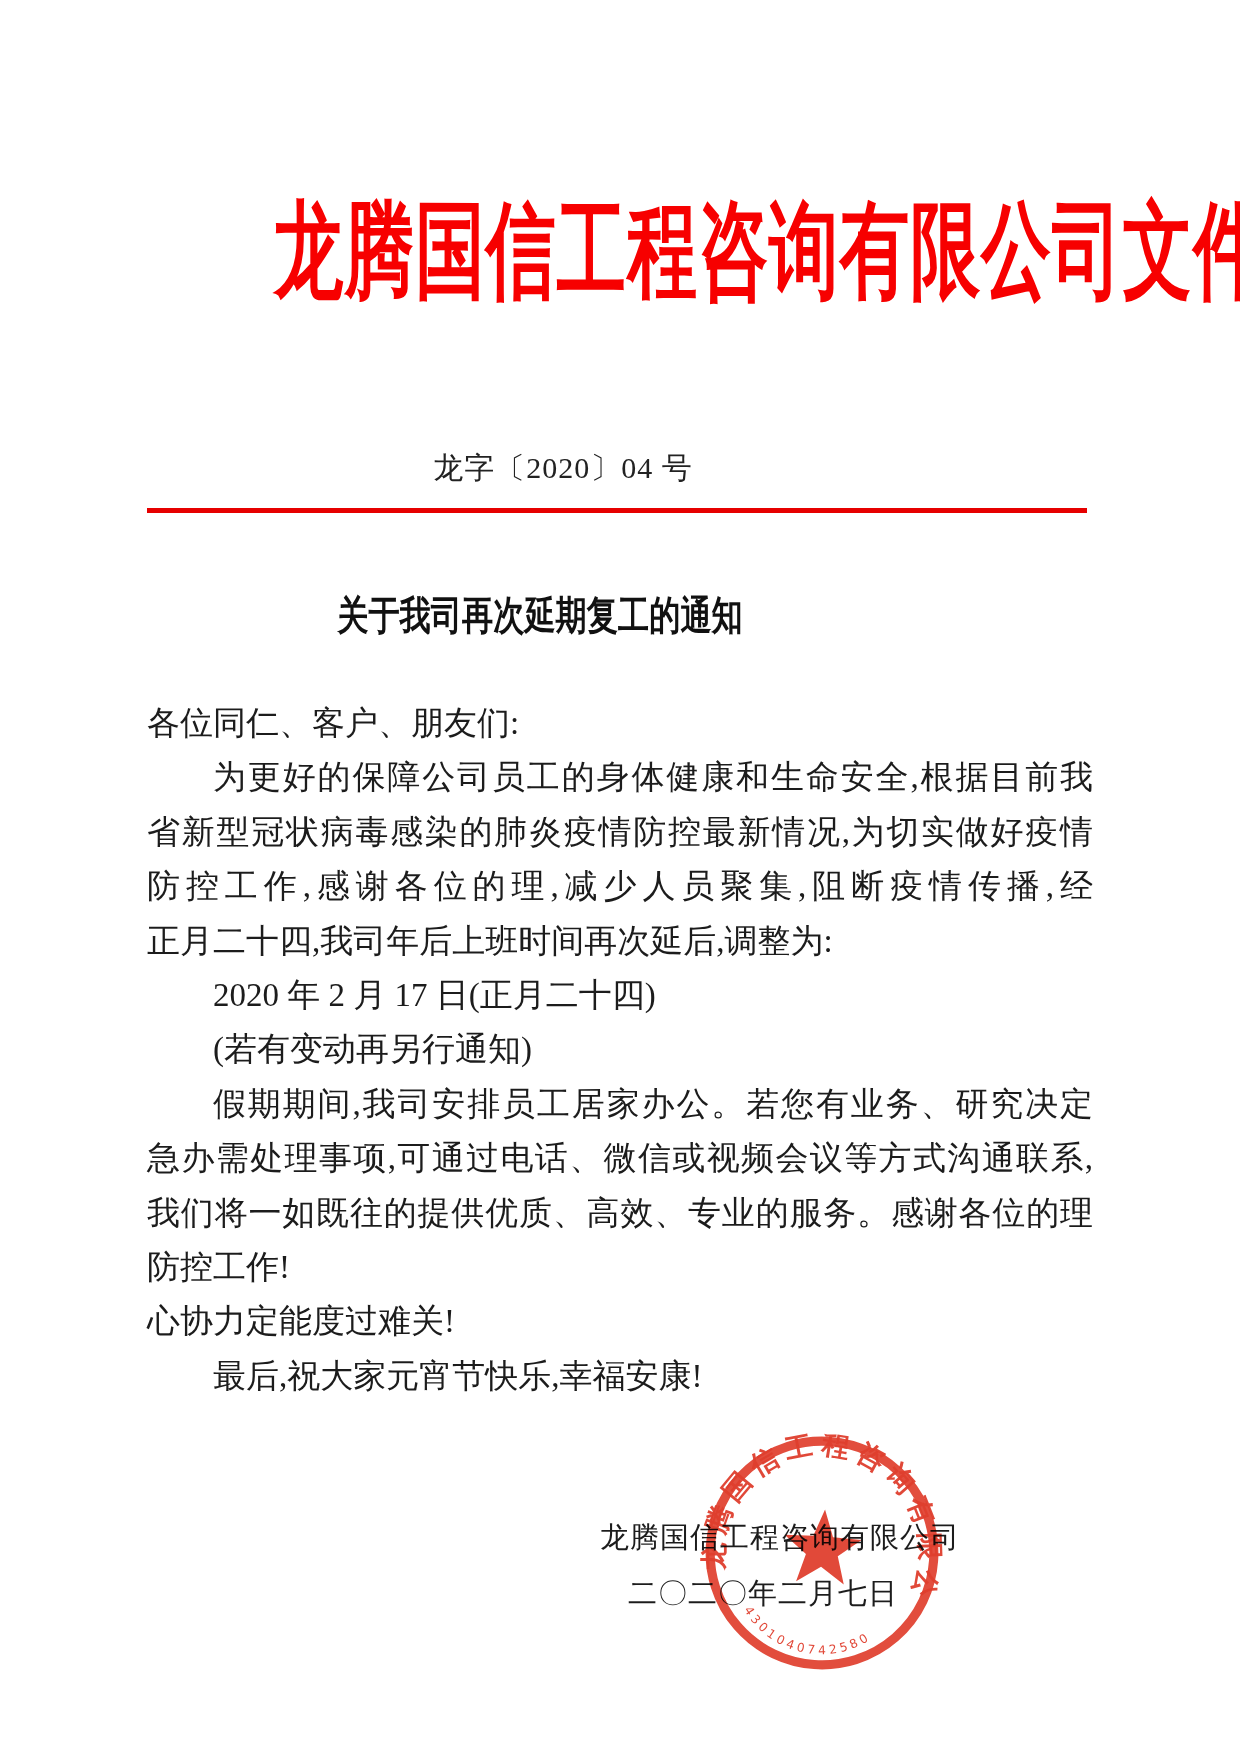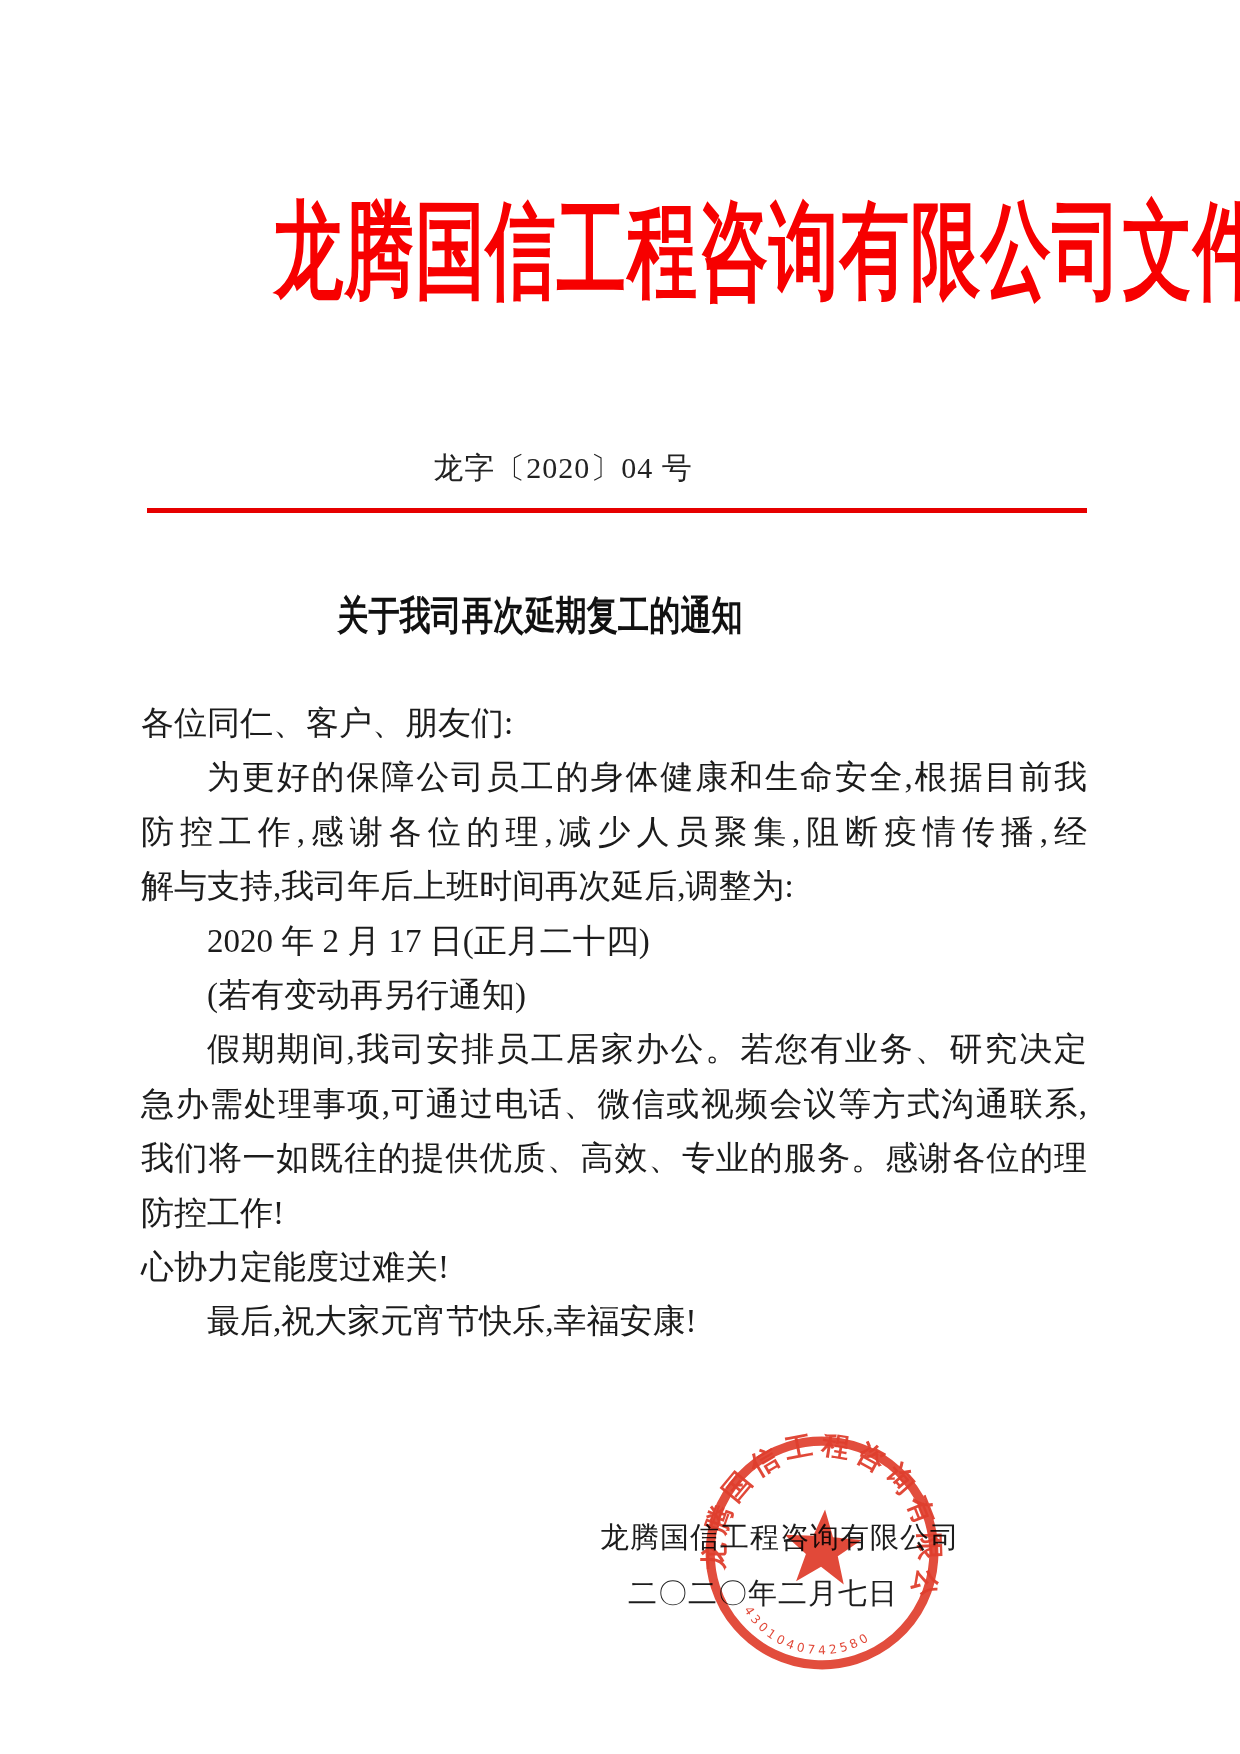--- a/index.html
+++ b/index.html
@@ -40,21 +40,21 @@
     position:absolute; top:588px; left:-80px; width:1240px;
     text-align:center; white-space:nowrap;
   }
   .notice-title .stretch {
     display:inline-block;
     font-size:40px; font-weight:bold; color:#111;
     transform:scaleX(0.78); transform-origin:center;
   }
   
   .body-block {
-    position:absolute; top:696px; left:141px; width:946px;
+    position:absolute; top:696px; left:147px; width:946px;
     font-size:33px; color:#1c1c1c;
   }
   .line {
     height:54.4px; line-height:54.4px;
     white-space:nowrap;
   }
   .line.just {
     white-space:normal;
     text-align:justify;
     text-align-last:justify;
@@ -93,22 +93,23 @@
 
   <div class="red-rule"></div>
 
   <div class="notice-title">
     <span class="stretch">关于我司再次延期复工的通知</span>
   </div>
 
   <div class="body-block" id="body-block">
       <div class="line">各位同仁、客户、朋友们:</div>
       <div class="line ind just">为更好的保障公司员工的身体健康和生命安全,根据目前我</div>
+      <div class="line just">省新型冠状病毒感染的肺炎疫情防控最新情况,为切实做好疫情</div>
       <div class="line just">防控工作,感谢各位的理,减少人员聚集,阻断疫情传播,经</div>
-      <div class="line">解与支持,我司年后上班时间再次延后,调整为:</div>
+      <div class="line">正月二十四,我司年后上班时间再次延后,调整为:</div>
       <div class="line ind">2020 年 2 月 17 日(正月二十四)</div>
       <div class="line ind">(若有变动再另行通知)</div>
       <div class="line ind just">假期期间,我司安排员工居家办公。若您有业务、研究决定</div>
       <div class="line just">急办需处理事项,可通过电话、微信或视频会议等方式沟通联系,</div>
       <div class="line just">我们将一如既往的提供优质、高效、专业的服务。感谢各位的理</div>
       <div class="line">防控工作!</div>
       <div class="line">心协力定能度过难关!</div>
       <div class="line ind">最后,祝大家元宵节快乐,幸福安康!</div>
     </div>
 

